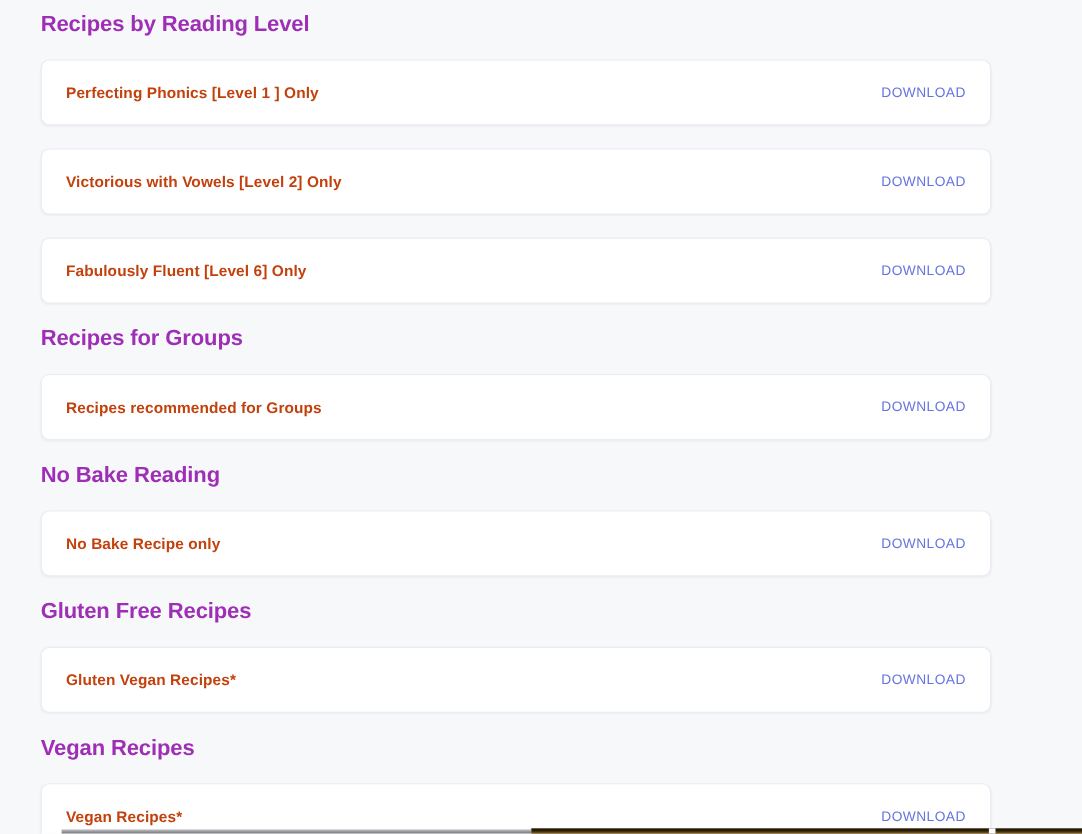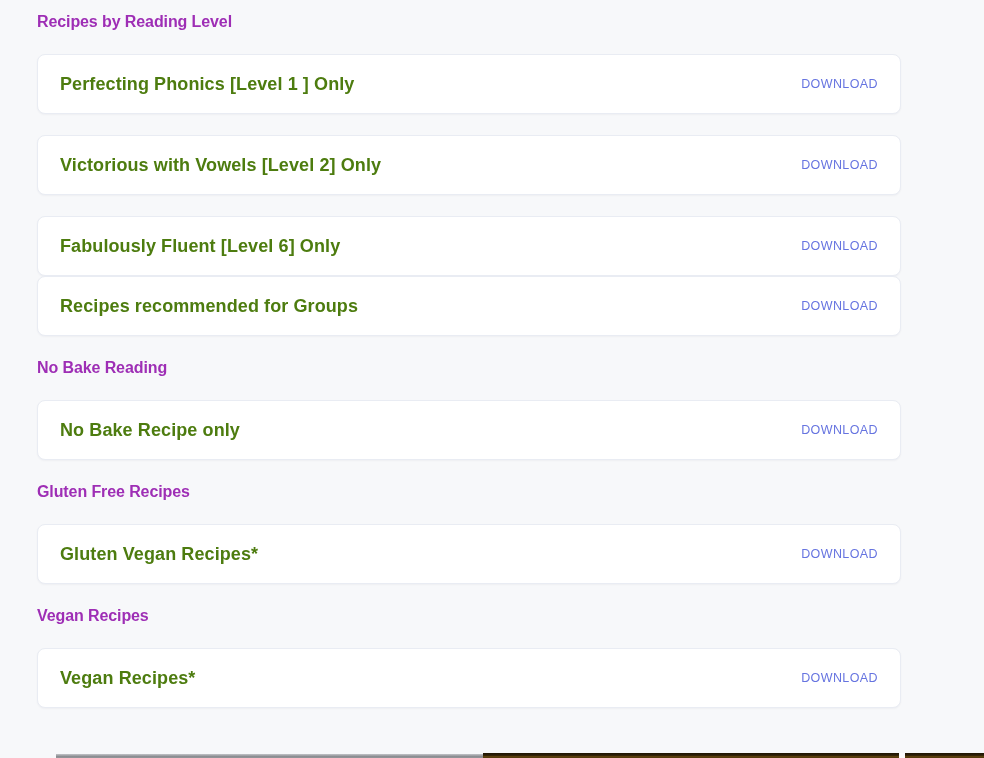--- a/index.html
+++ b/index.html
@@ -16,21 +16,21 @@
     --heading-color: #9e2eb5;
     --download-color: #6674e0;
   }
   .content {
     padding-top: 10px;
     padding-left: 37px;
     width: 864px;
   }
   .section-heading {
     color: var(--heading-color);
-    font-size: 16px;
+    font-size: 20px;
     line-height: 24px;
     font-weight: 700;
     letter-spacing: -0.1px;
     margin: 20px 0;
   }
   .section:first-of-type .section-heading {
     margin-top: 0;
   }
   .card {
     box-sizing: border-box;
@@ -42,23 +42,23 @@
     align-items: center;
     justify-content: space-between;
     padding: 0 22px;
     box-shadow: 0 1px 2px rgba(16, 24, 40, 0.04);
   }
   .card + .card {
     margin-top: 21px;
     gap: 30px;
   }
   .row-label {
-    font-size: 18px;
+    font-size: 14px;
     font-weight: 700;
-    color: #4d7c0f;
+    color: #c2410c;
     letter-spacing: 0.1px;
   }
   .download-link {
     font-size: 12.5px;
     font-weight: 400;
     color: var(--download-color);
     text-decoration: none;
     letter-spacing: 0.4px;
     text-transform: uppercase;
     cursor: pointer;
@@ -106,20 +106,21 @@
         <a class="download-link">DOWNLOAD</a>
       </div>
       <div class="card">
         <span class="row-label">Fabulously Fluent [Level 6] Only</span>
         <a class="download-link">DOWNLOAD</a>
       </div>
     </div>
   </div>
 
   <div class="section">
+    <h2 class="section-heading">Recipes for Groups</h2>
     <div class="card-list">
       <div class="card">
         <span class="row-label">Recipes recommended for Groups</span>
         <a class="download-link">DOWNLOAD</a>
       </div>
     </div>
   </div>
 
   <div class="section">
     <h2 class="section-heading">No Bake Reading</h2>

